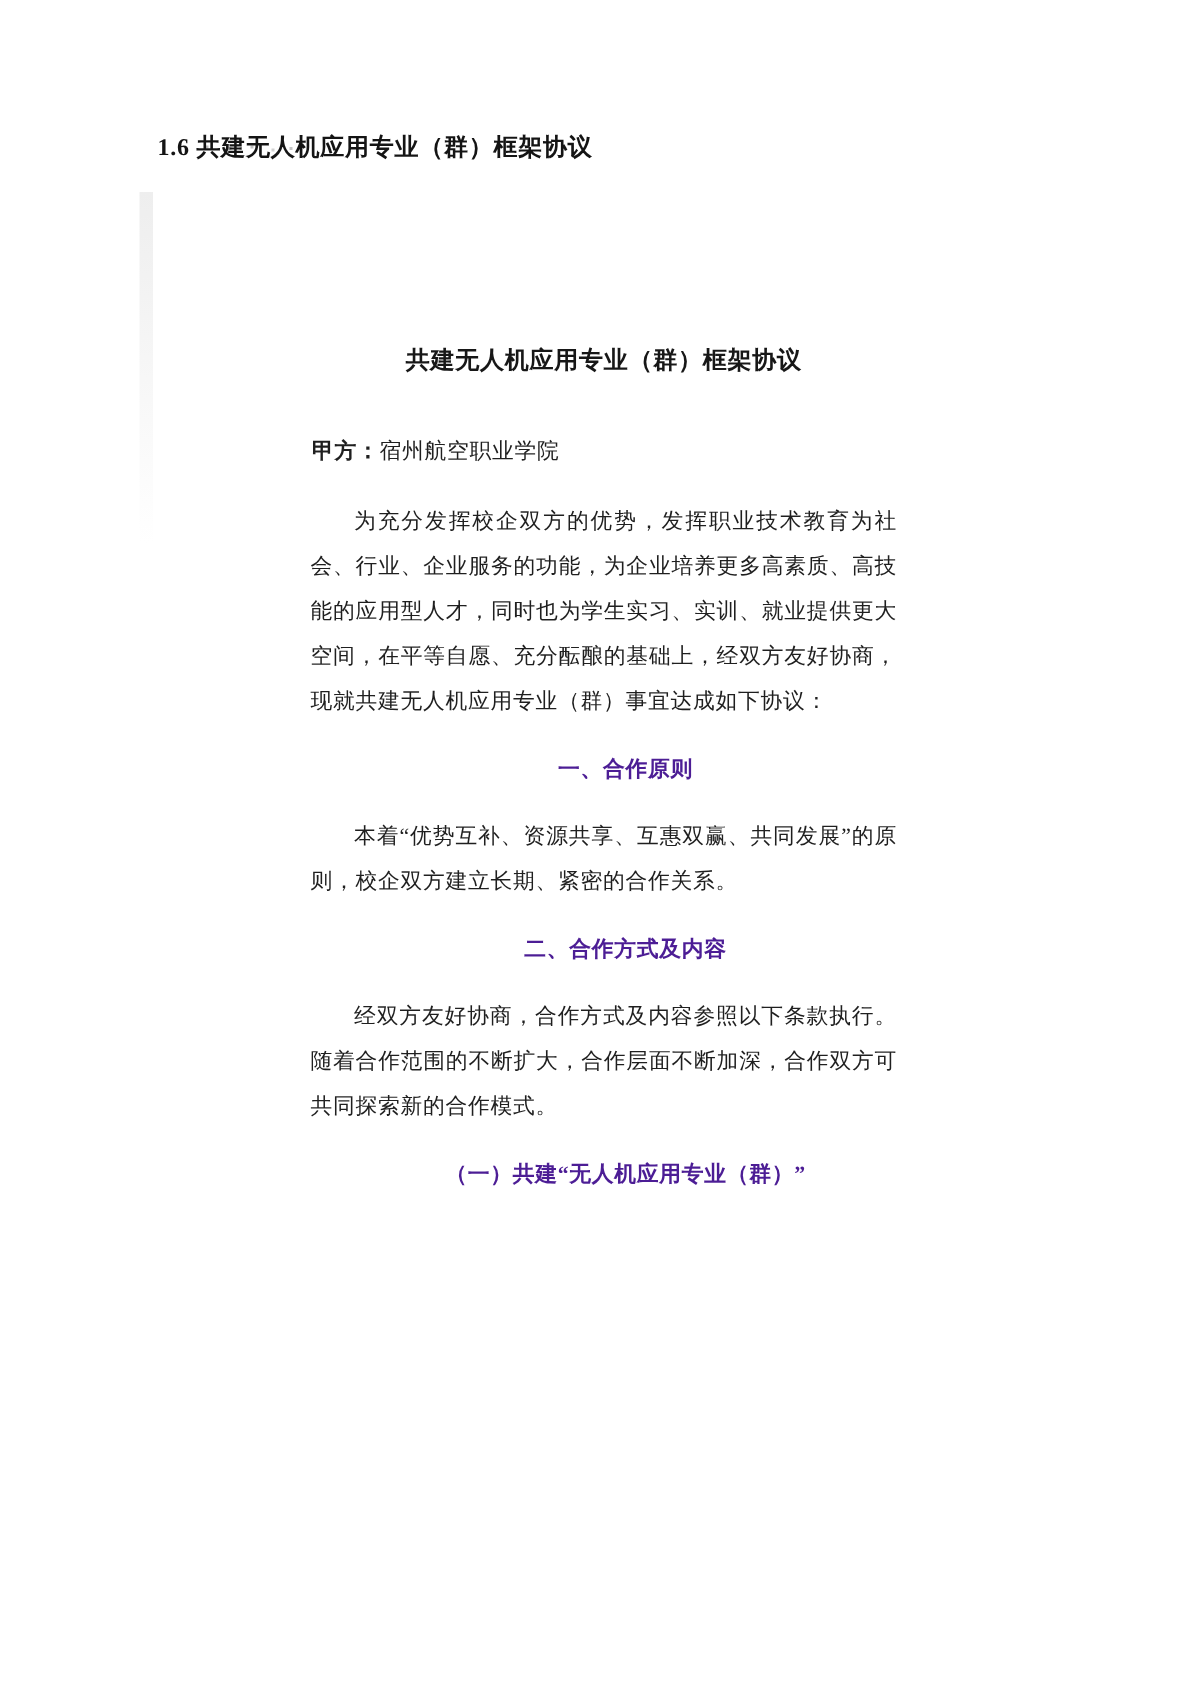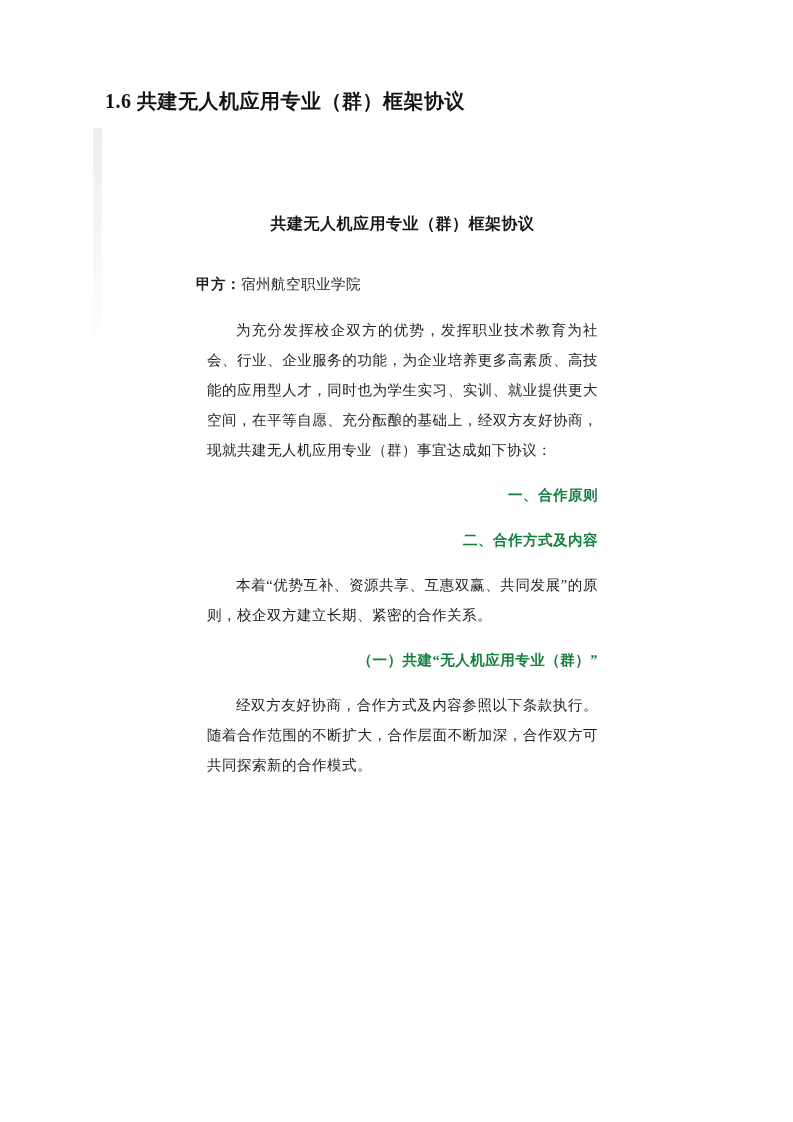--- a/index.html
+++ b/index.html
@@ -30,59 +30,59 @@
     height: 2px;
     background: #bfbfbf;
     box-shadow: 14px 1px 0 #c7c7c7, 30px 0 0 #c0c0c0, 44px 2px 0 #d2d2d2, 56px 1px 0 #c4c4c4;
     pointer-events: none;
   }
   .page-heading {
     position: absolute;
     left: 105px;
     top: 88px;
     margin: 0;
-    font-size: 20px;
+    font-size: 16px;
     font-weight: bold;
     letter-spacing: 0.5px;
     white-space: nowrap;
     color: #141414;
   }
   .doc {
     position: absolute;
     left: 192px;
     top: 212px;
     width: 421px;
     font-size: 14.5px;
     letter-spacing: 0.5px;
   }
   .doc-title {
     text-align: center;
     font-weight: bold;
     font-size: 16px;
     letter-spacing: 0.5px;
     line-height: 24px;
-    margin: 0 0 32px 0;
+    margin: 17px 0 32px 0;
     color: #171717;
   }
   .party {
-    margin: 4px;
+    margin: 16px;
     line-height: 32px;
   }
   .party .party-label { font-weight: bold; }
   .para {
     margin: 15px;
     line-height: 30px;
     text-indent: 2em;
     text-align: justify;
     text-justify: inter-character;
   }
   .para.heading {
     font-weight: bold;
-    text-align: right;
-    color: #15803d;
+    text-align: center;
+    color: #4c1d95;
   }
 </style>
 </head>
 <body>
 
 <div class="page">
 
   <div class="edge-strip"></div>
   <div class="specks"></div>
 
@@ -92,23 +92,23 @@
 
     <div class="doc-title">共建无人机应用专业（群）框架协议</div>
 
     <p class="party"><span class="party-label">甲方：</span><span>宿州航空职业学院</span></p>
 
 
     <p class="para">为充分发挥校企双方的优势，发挥职业技术教育为社会、行业、企业服务的功能，为企业培养更多高素质、高技能的应用型人才，同时也为学生实习、实训、就业提供更大空间，在平等自愿、充分酝酿的基础上，经双方友好协商，现就共建无人机应用专业（群）事宜达成如下协议：</p>
 
     <p class="para heading">一、合作原则</p>
 
+    <p class="para">本着“优势互补、资源共享、互惠双赢、共同发展”的原则，校企双方建立长期、紧密的合作关系。</p>
+
     <p class="para heading">二、合作方式及内容</p>
 
-    <p class="para">本着“优势互补、资源共享、互惠双赢、共同发展”的原则，校企双方建立长期、紧密的合作关系。</p>
+    <p class="para">经双方友好协商，合作方式及内容参照以下条款执行。随着合作范围的不断扩大，合作层面不断加深，合作双方可共同探索新的合作模式。</p>
 
     <p class="para heading">（一）共建“无人机应用专业（群）”</p>
-
-    <p class="para">经双方友好协商，合作方式及内容参照以下条款执行。随着合作范围的不断扩大，合作层面不断加深，合作双方可共同探索新的合作模式。</p>
 
 
   </div>
 </div>
 
 </body></html>

